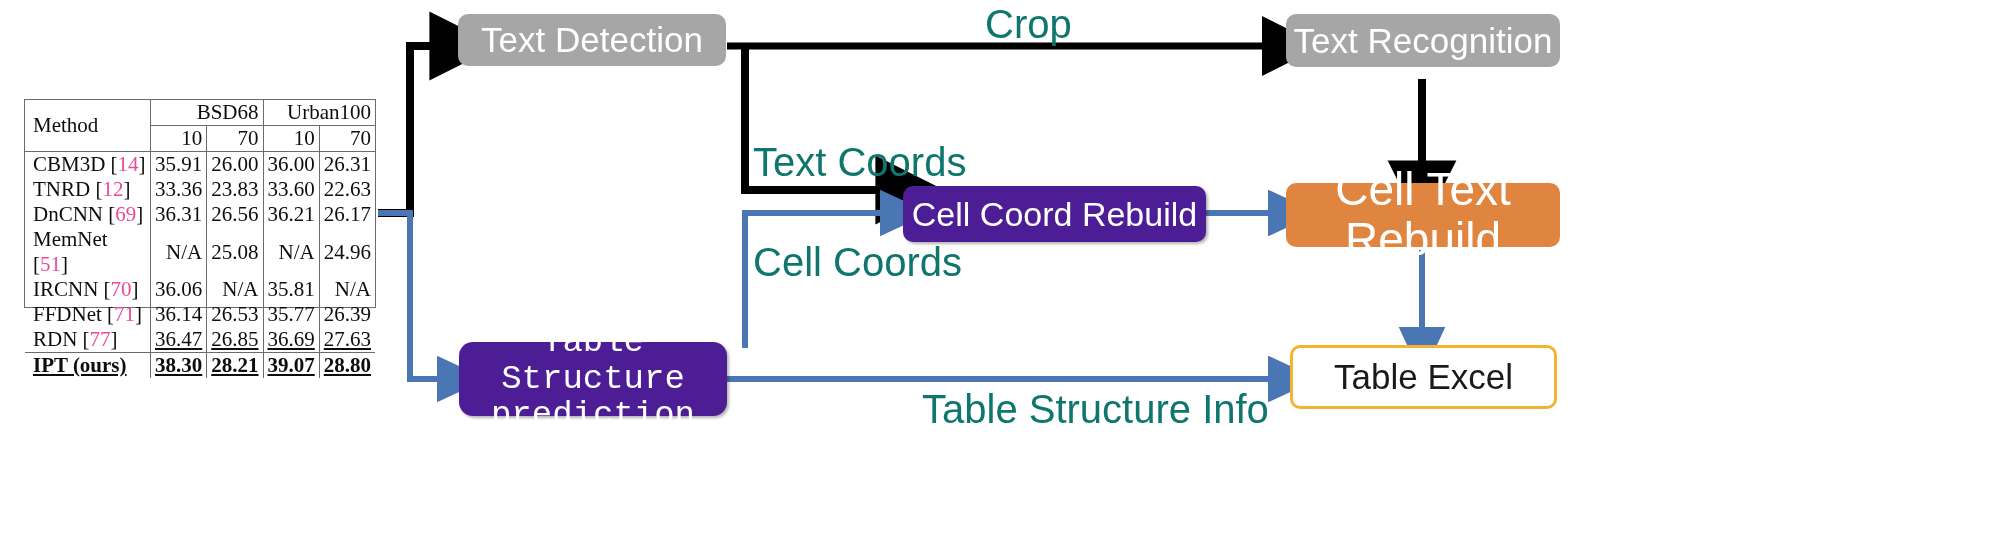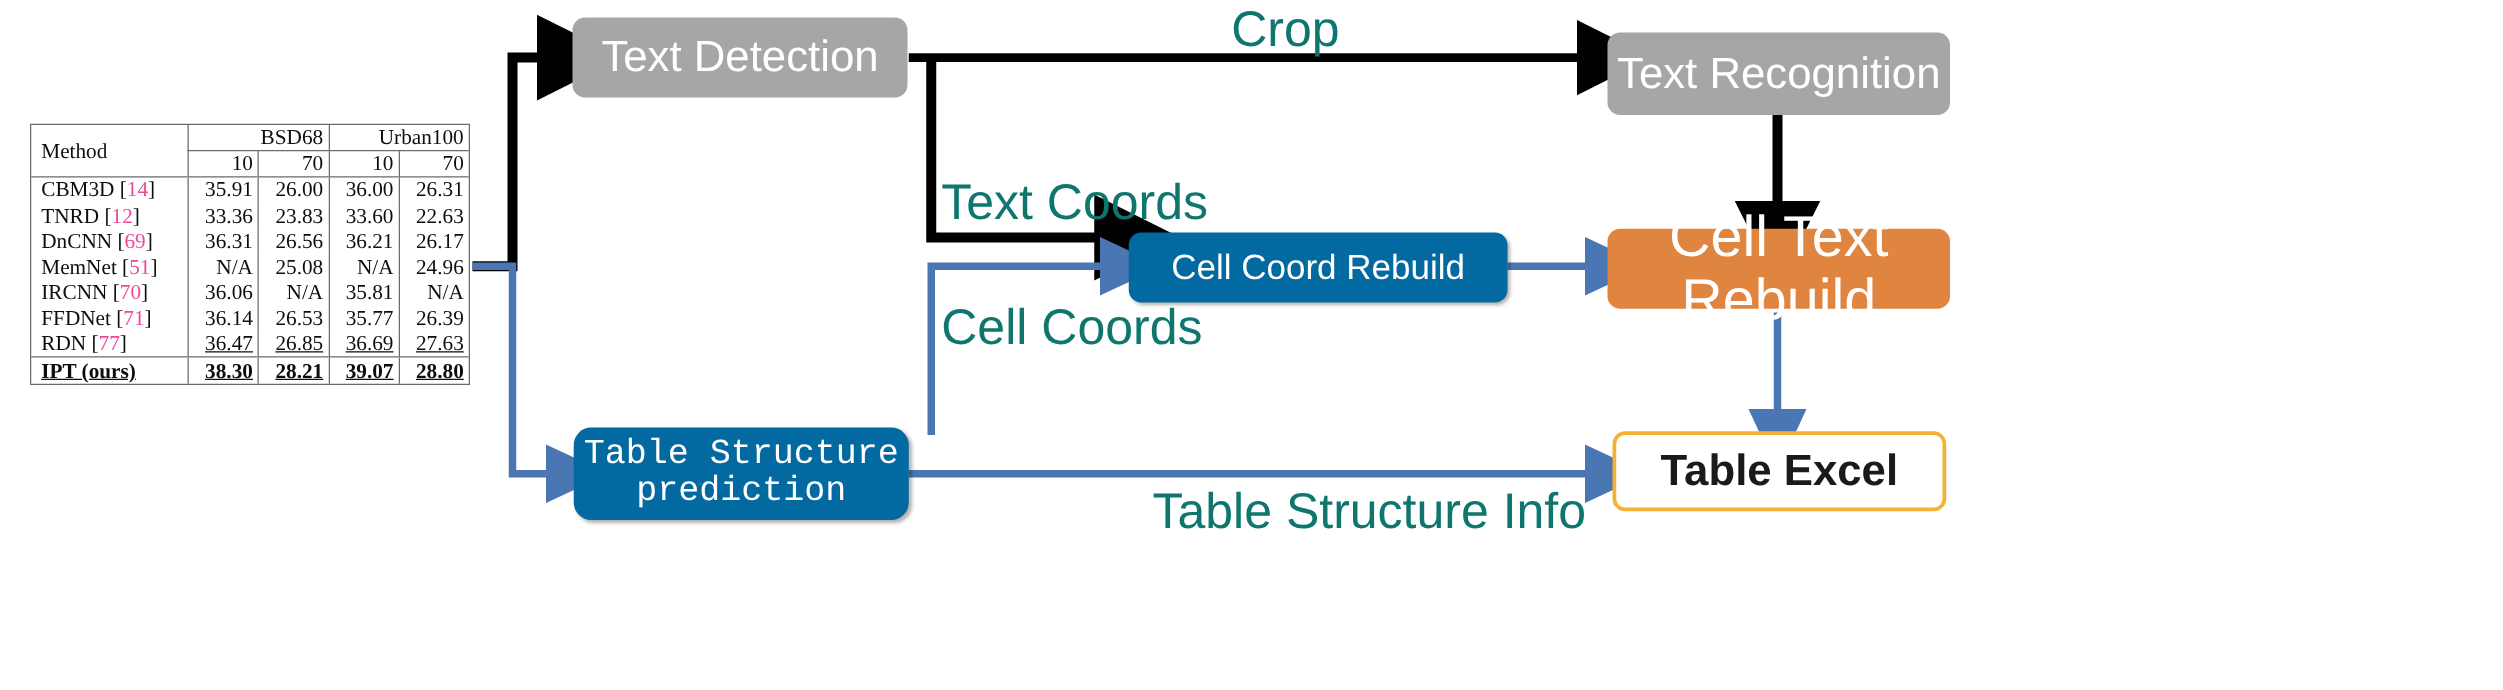--- a/index.html
+++ b/index.html
@@ -18,42 +18,42 @@
   .node {
     position:absolute;
     display:flex; align-items:center; justify-content:center;
     text-align:center;
     border-radius:10px;
     color:#ffffff;
     line-height:1.08;
     white-space:pre-line;
   }
   .node-gray   { background:#a6a6a6; font-size:35px; }
-  .node-blue   { background:#0369a1; font-size:28px; box-shadow:2px 2px 3px rgba(0,0,0,.30); }
+  .node-blue   { background:#4c1d95; font-size:34px; box-shadow:2px 2px 3px rgba(0,0,0,.30); }
   .node-orange { background:#e0853f; font-size:46px; }
   .node-excel  { background:#ffffff; border:3px solid #f2b333; color:#1a1a1a; font-size:35px; }
 
   .edge-label {
     position:absolute;
     color:#0f766e;
     font-size:40px;
     white-space:nowrap;
   }
 
   
   .tablefig {
     position:absolute;
     left:24px; top:99px;
     width:352px; height:209px;
     background:#ffffff;
     border:1.6px solid #6b6b6b;
     font-family:"Liberation Serif", serif;
     color:#0d0d0d;
   }
-  .tablefig table { border-collapse:collapse; width:100%; height:100%; font-size:17px; }
+  .tablefig table { border-collapse:collapse; width:100%; height:100%; font-size:21px; }
   .tablefig th, .tablefig td { padding:0 4px; text-align:right; font-weight:normal; }
   .tablefig .vline { border-right:1.3px solid #6b6b6b; }
   .tablefig .methodcell { text-align:left; padding-left:8px; }
   .tablefig .ref { color:#ec4899; }
   .tablefig .bold { font-weight:bold;text-decoration:underline; }
   .tablefig .ul { text-decoration:underline; }
   .tablefig .grouphdr { border-bottom:1.1px solid #6b6b6b; }
   .tablefig .bodytop { border-top:1.6px solid #6b6b6b; }
   .tablefig .lastsep { border-top:1.6px solid #6b6b6b; }
   .tablefig tr.r { height:19px; }
@@ -179,32 +179,32 @@
 
     <g>
       <path d="M1422,250 L1422,340" stroke="#4a77b4" stroke-width="6" fill="none" marker-end="url(#ah-blu)"></path>
     </g>
 
     <g>
       <path d="M727,379 L1281,379" stroke="#4a77b4" stroke-width="6" fill="none" marker-end="url(#ah-blu)"></path>
     </g>
   </svg>
 
-  <div class="node node-gray" style="left:458px; top:14px; width:268px; height:64px;">Text Detection</div>
-
-  <div class="node node-gray" style="left:1286px; top:26px; width:274px; height:66px;">Text Recognition</div>
+  <div class="node node-gray" style="left:458px; top:14px; width:268px; height:52px;">Text Detection</div>
+
+  <div class="node node-gray" style="left:1286px; top:14px; width:274px; height:53px;">Text Recognition</div>
 
   <div class="node node-blue" style="left:903px; top:186px; width:303px; height:56px;">Cell Coord Rebuild</div>
 
   <div class="node node-orange" style="left:1286px; top:183px; width:274px; height:64px;">Cell Text Rebuild</div>
 
   <div class="node node-blue" style="left:459px; top:342px; width:268px; height:74px; border-radius:14px;font-family:Liberation Mono, monospace;">Table Structure
 prediction</div>
 
-  <div class="node node-excel" style="left:1290px; top:345px; width:267px; height:64px;font-weight:bold;">Table Excel</div>
+  <div class="node node-excel" style="left:1290px; top:345px; width:267px; height:64px;">Table Excel</div>
 
   <div class="edge-label" style="left:985px; top:2px;">Crop</div>
 
   <div class="edge-label" style="left:753px; top:140px;">Text Coords</div>
 
   <div class="edge-label" style="left:753px; top:240px;">Cell Coords</div>
 
   <div class="edge-label" style="left:922px; top:387px;">Table Structure Info</div>
 
 </div>

